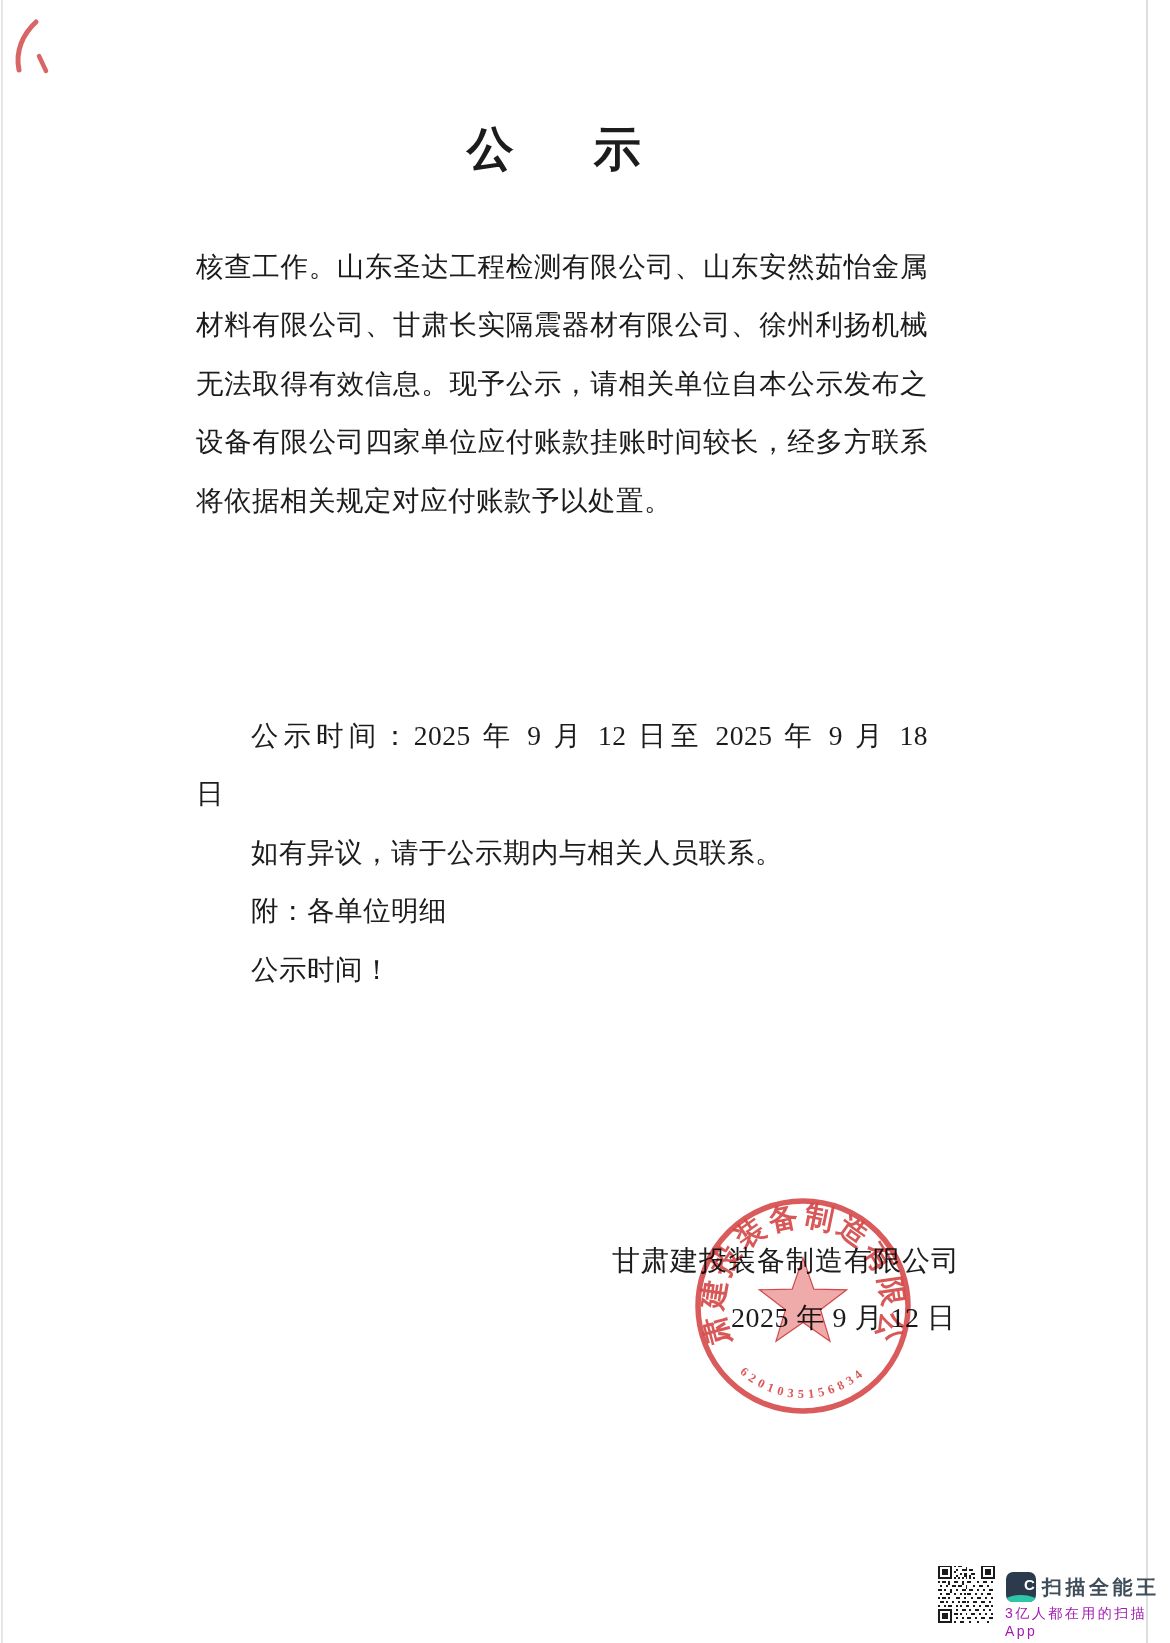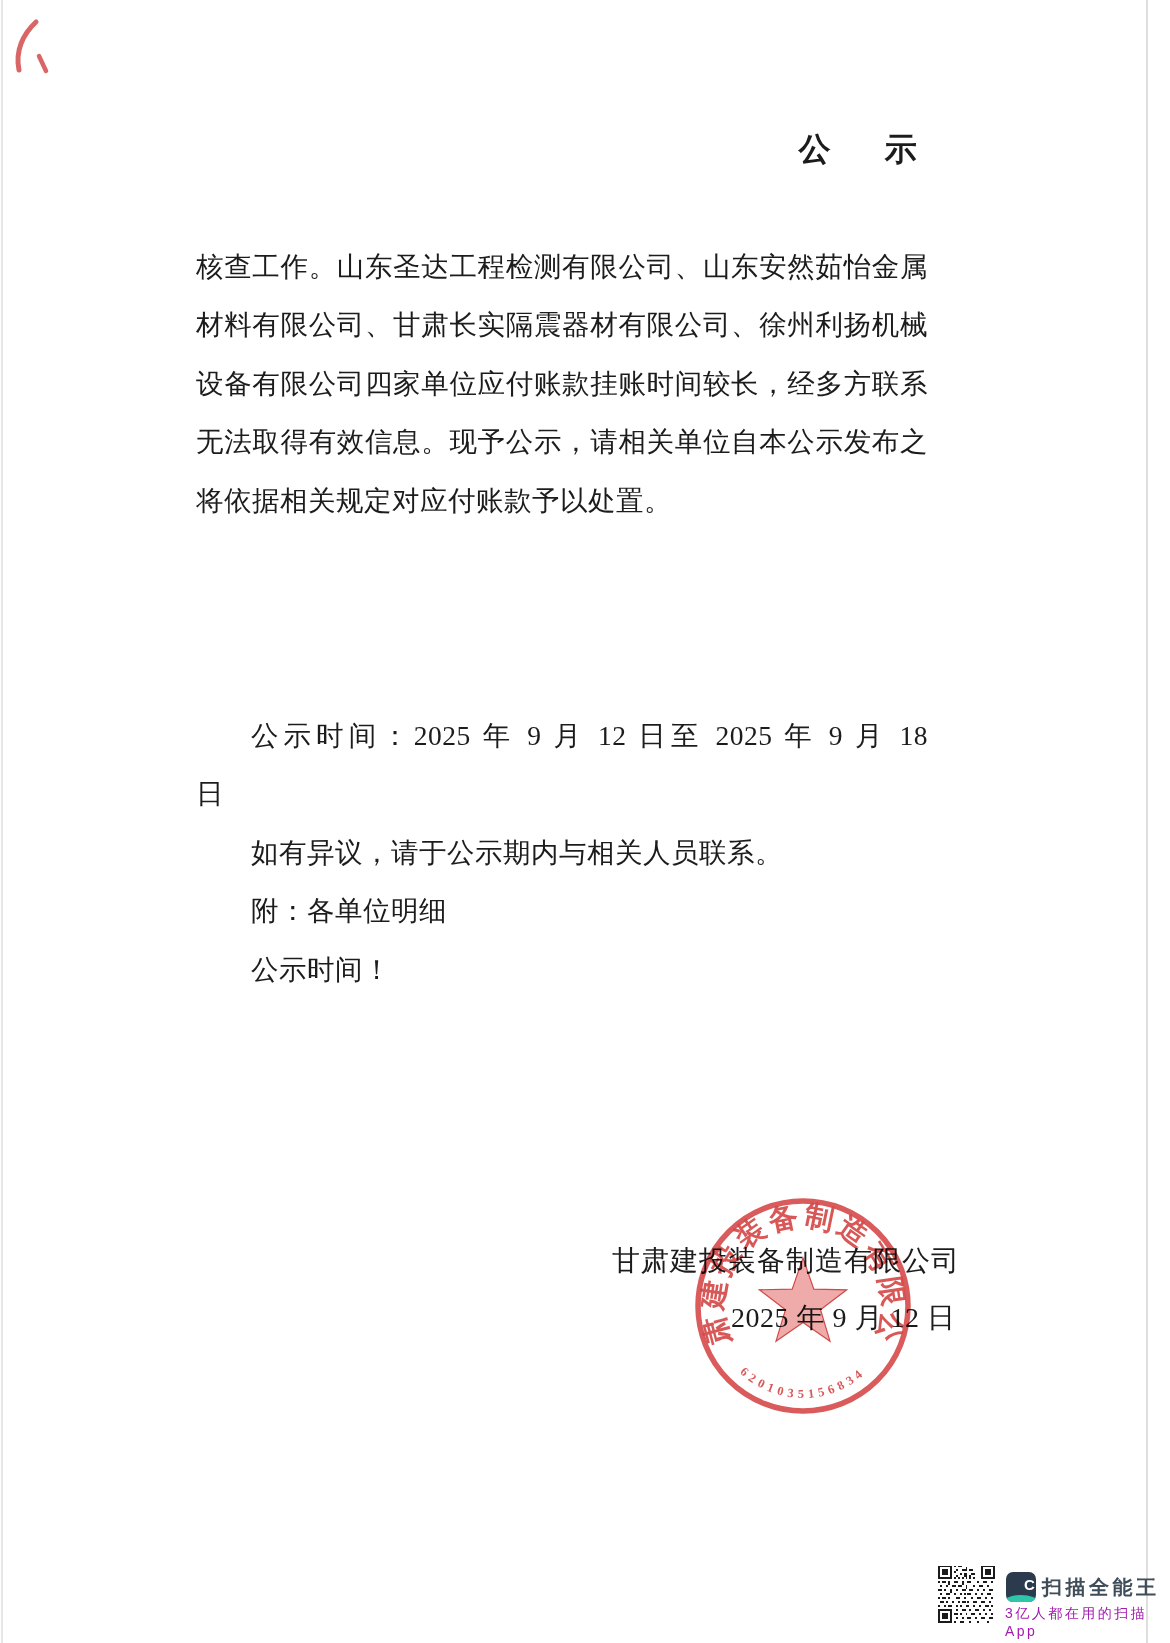--- a/index.html
+++ b/index.html
@@ -10,22 +10,22 @@
     overflow:hidden;
     font-family:"Liberation Serif","DejaVu Serif",serif;
     color:#1c1c1c;
   }
   .edge{position:absolute;top:0;height:100%;width:2px;}
   #edge-left{left:1px;background:#e7e7e7;}
   #edge-right{left:1146px;background:#dedede;}
 
   #title{
     position:absolute;left:196px;top:119px;width:732px;height:60px;
-    line-height:60px;text-align:right;
-    font-size:32px;font-weight:600;letter-spacing:0.35em;
+    line-height:60px;text-align:center;
+    font-size:47px;font-weight:600;letter-spacing:0.35em;
   }
   .textblock{
     position:absolute;left:196px;width:732px;
     font-size:27.5px;line-height:58.4px;
     letter-spacing:0.5px;
   }
   #body-block{top:238px;}
   #tail-block{top:707px;}
   .line{width:732px;}
   .jl{text-align:justify;text-align-last:justify;}
@@ -85,22 +85,22 @@
   <svg id="corner-mark" width="46" height="62" viewBox="0 0 46 62">
     <path d="M30,4 C17,16 9,33 13,52" fill="none" stroke="#cf4040" stroke-width="5" stroke-linecap="round"></path>
     <path d="M33,38 l7,15" fill="none" stroke="#cf4040" stroke-width="4.5" stroke-linecap="round"></path>
   </svg>
 
   <div id="title">公　示</div>
 
   <div id="body-block" class="textblock">
     <div class="line jl">核查工作。山东圣达工程检测有限公司、山东安然茹怡金属</div>
     <div class="line jl">材料有限公司、甘肃长实隔震器材有限公司、徐州利扬机械</div>
+    <div class="line jl">无法取得有效信息。现予公示，请相关单位自本公示发布之</div>
     <div class="line jl">设备有限公司四家单位应付账款挂账时间较长，经多方联系</div>
-    <div class="line jl">无法取得有效信息。现予公示，请相关单位自本公示发布之</div>
     <div class="line">将依据相关规定对应付账款予以处置。</div>
   </div>
 
   <div id="tail-block" class="textblock">
     <div class="line ind jl">公示时间：2025 年 9 月 12 日至 2025 年 9 月 18</div>
     <div class="line">日</div>
     <div class="line ind">如有异议，请于公示期内与相关人员联系。</div>
     <div class="line ind">附：各单位明细</div>
     <div class="line ind">公示时间！</div>
   </div>

